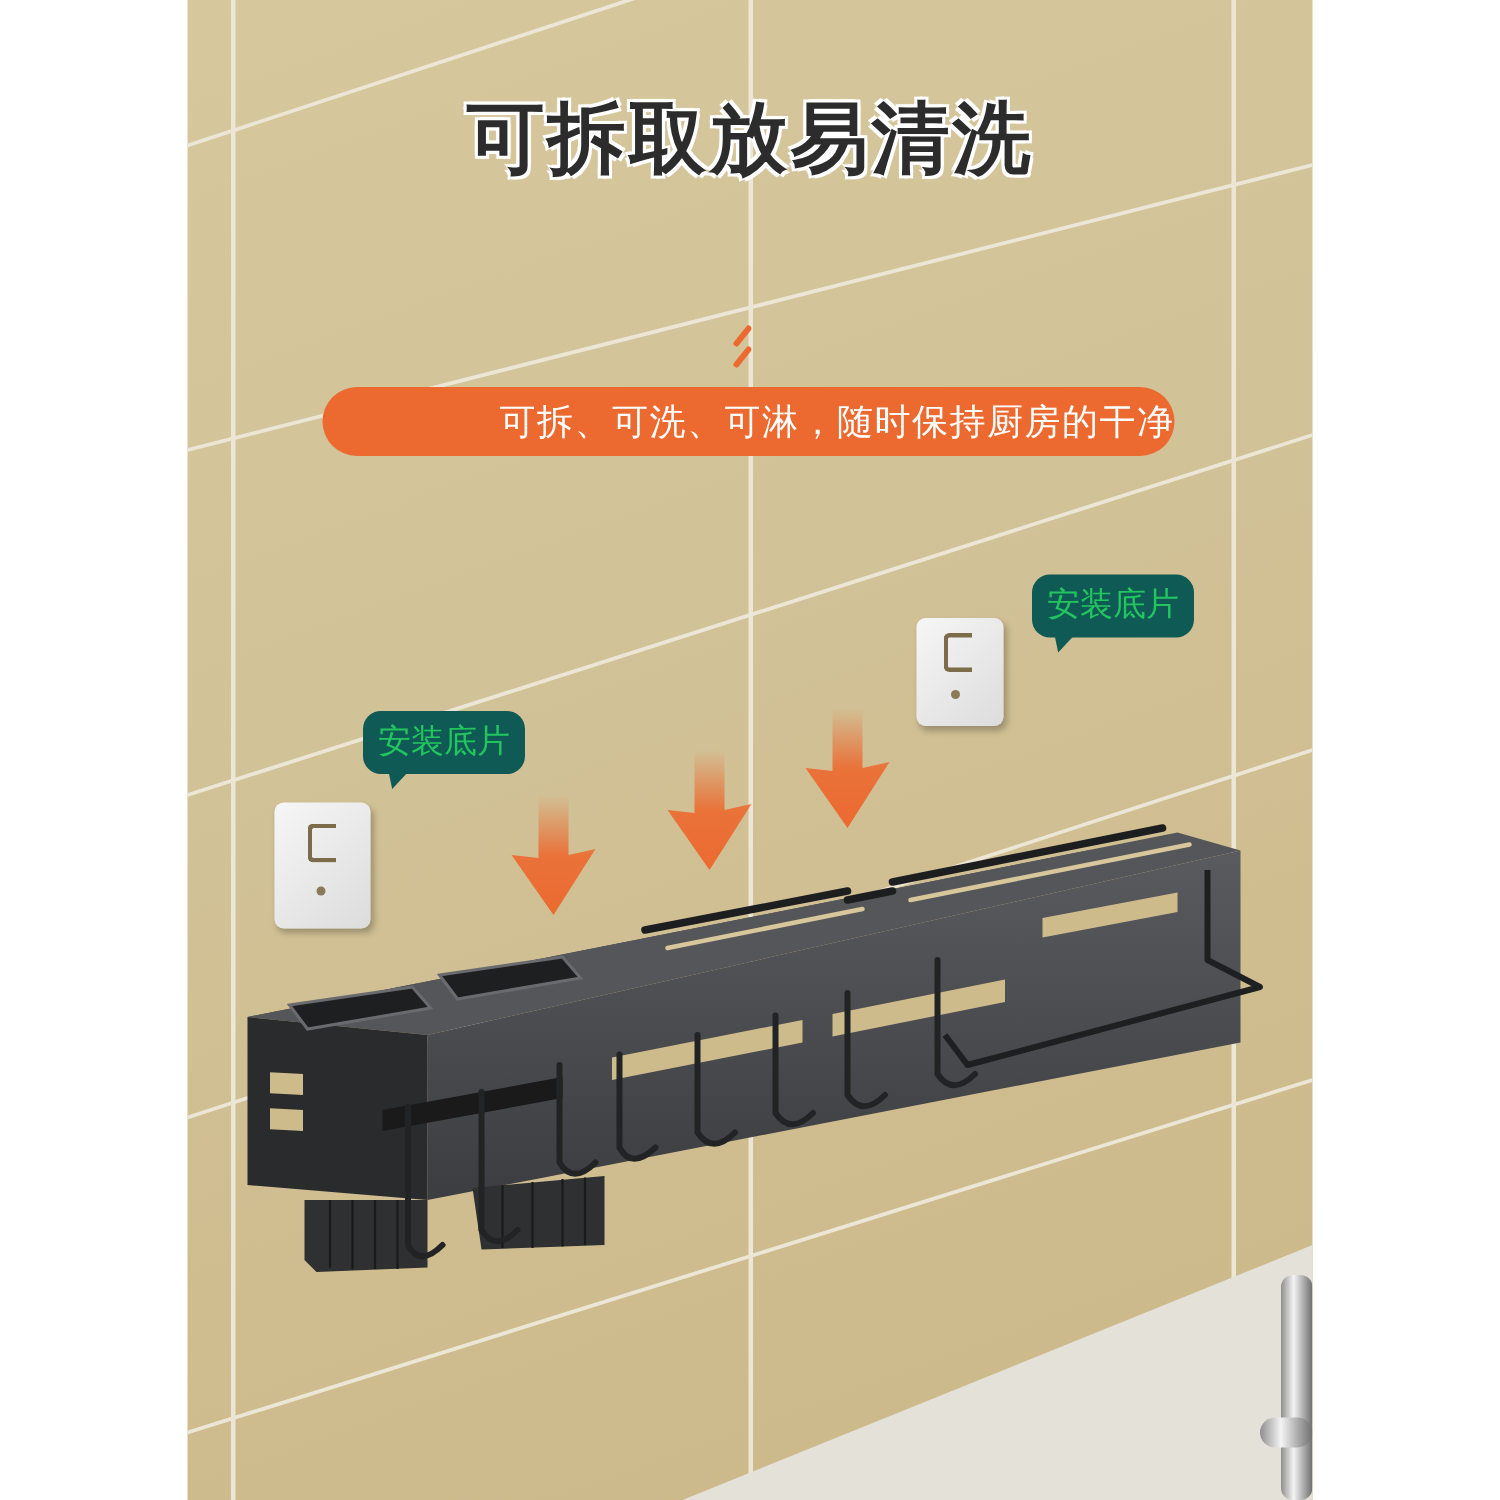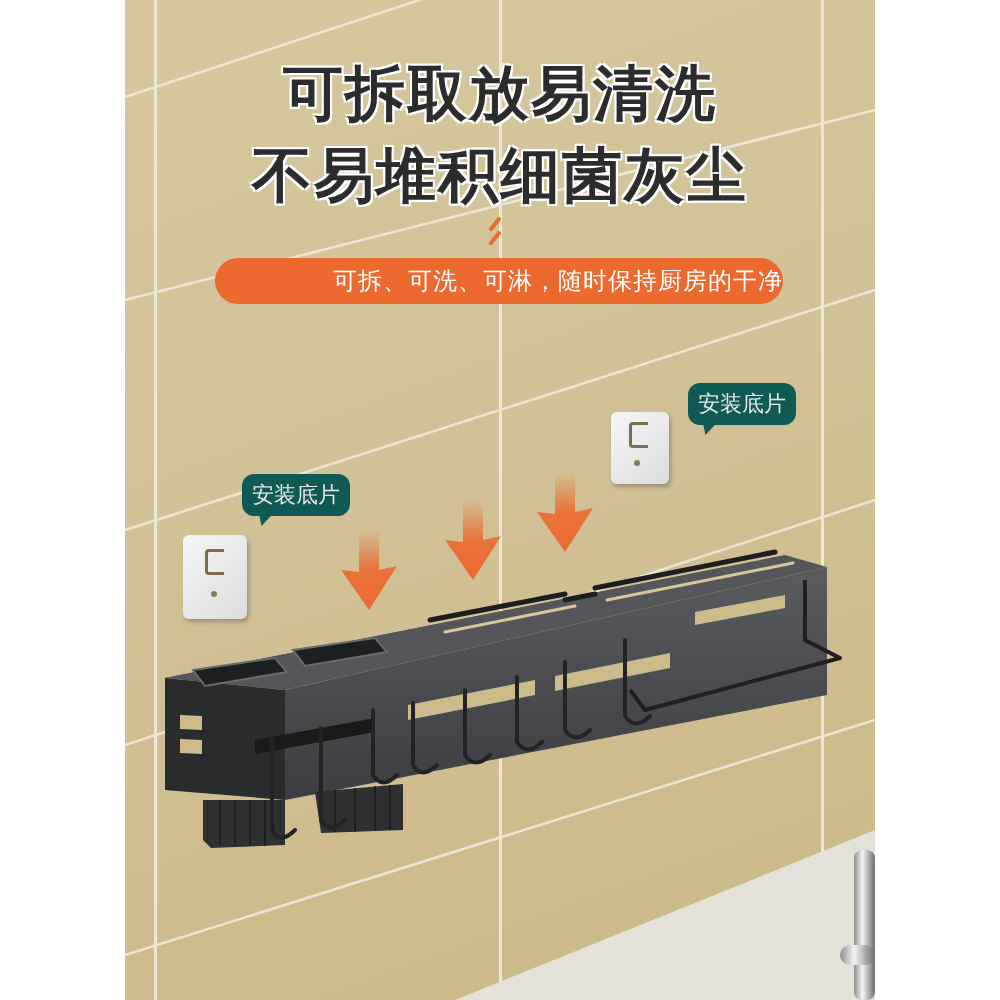--- a/index.html
+++ b/index.html
@@ -1,26 +1,26 @@
 <!DOCTYPE html>
 <html><head>
 <meta charset="utf-8">
 <style>
   html,body{margin:0;padding:0;background:#ffffff;}
   body{width:1000px;height:1000px;position:relative;overflow:hidden;font-family:"DejaVu Sans",sans-serif;}
   .photo{position:absolute;left:125px;top:0;width:750px;height:1000px;overflow:hidden;
     background:linear-gradient(160deg,#d6c79c 0%,#d2c298 40%,#cfbd8f 70%,#cbb889 100%);}
   .grout{position:absolute;background:#ece6d6;}
   .headline{position:absolute;left:0;width:750px;text-align:center;color:#2c2c2c;font-weight:bold;
-    font-size:60px;letter-spacing:2px;line-height:70px;
+    font-size:52px;letter-spacing:2px;line-height:70px;
     text-shadow:0 0 3px #fff,0 0 3px #fff,2px 2px 0 #fff,-2px -2px 0 #fff,2px -2px 0 #fff,-2px 2px 0 #fff;}
   .deco{position:absolute;left:362px;top:216px;width:14px;height:32px;}
   .pill{position:absolute;left:90px;top:258px;width:568px;height:46px;border-radius:23px;background:#ec6a30;
     color:#fff;font-size:24px;line-height:46px;text-align:right;letter-spacing:1px;}
-  .bubble{position:absolute;background:#0f5a55;color:#e5e5e5;font-size:22px;border-radius:12px;padding:0 10px;height:42px;line-height:42px;}
+  .bubble{position:absolute;background:#0f5a55;color:#22c55e;font-size:22px;border-radius:12px;padding:0 10px;height:42px;line-height:42px;}
   .bubble .tail{position:absolute;width:0;height:0;border-left:8px solid transparent;border-right:8px solid transparent;border-top:14px solid #0f5a55;}
   .plate{position:absolute;background:linear-gradient(135deg,#f6f6f6,#dcdcdc);border-radius:6px;box-shadow:2px 3px 4px rgba(0,0,0,.25);}
   .plate .hook{position:absolute;left:18px;top:10px;width:16px;height:20px;border:3px solid #7d6c4a;border-right:none;border-radius:4px 0 0 4px;}
   .plate .hole{position:absolute;left:23px;top:48px;width:6px;height:6px;border-radius:50%;background:#8a7a58;}
   .arrow{position:absolute;}
   svg.rack{position:absolute;left:0;top:0;}
   .faucet{position:absolute;}
 </style>
 </head>
 <body>
@@ -36,21 +36,20 @@
       <line x1="0" y1="300" x2="750" y2="110"></line>
       <line x1="0" y1="530" x2="750" y2="290"></line>
       <line x1="0" y1="745" x2="750" y2="500"></line>
       <line x1="0" y1="955" x2="750" y2="720"></line>
     </g>
 
     <polygon points="330,1000 750,830 750,1000" fill="#e4e1d8"></polygon>
   </svg>
 
   <div class="headline" style="top:58px;">可拆取放易清洗</div>
-  <div class="headline" style="top:140px;">不易堆积细菌灰尘</div>
 
   <svg class="deco" viewBox="0 0 14 32">
     <g stroke="#ec6a30" stroke-width="4" stroke-linecap="round">
       <line x1="12" y1="3" x2="4" y2="13"></line>
       <line x1="12" y1="17" x2="4" y2="27"></line>
     </g>
   </svg>
 
   <div class="pill">可拆、可洗、可淋，随时保持厨房的干净</div>
 

